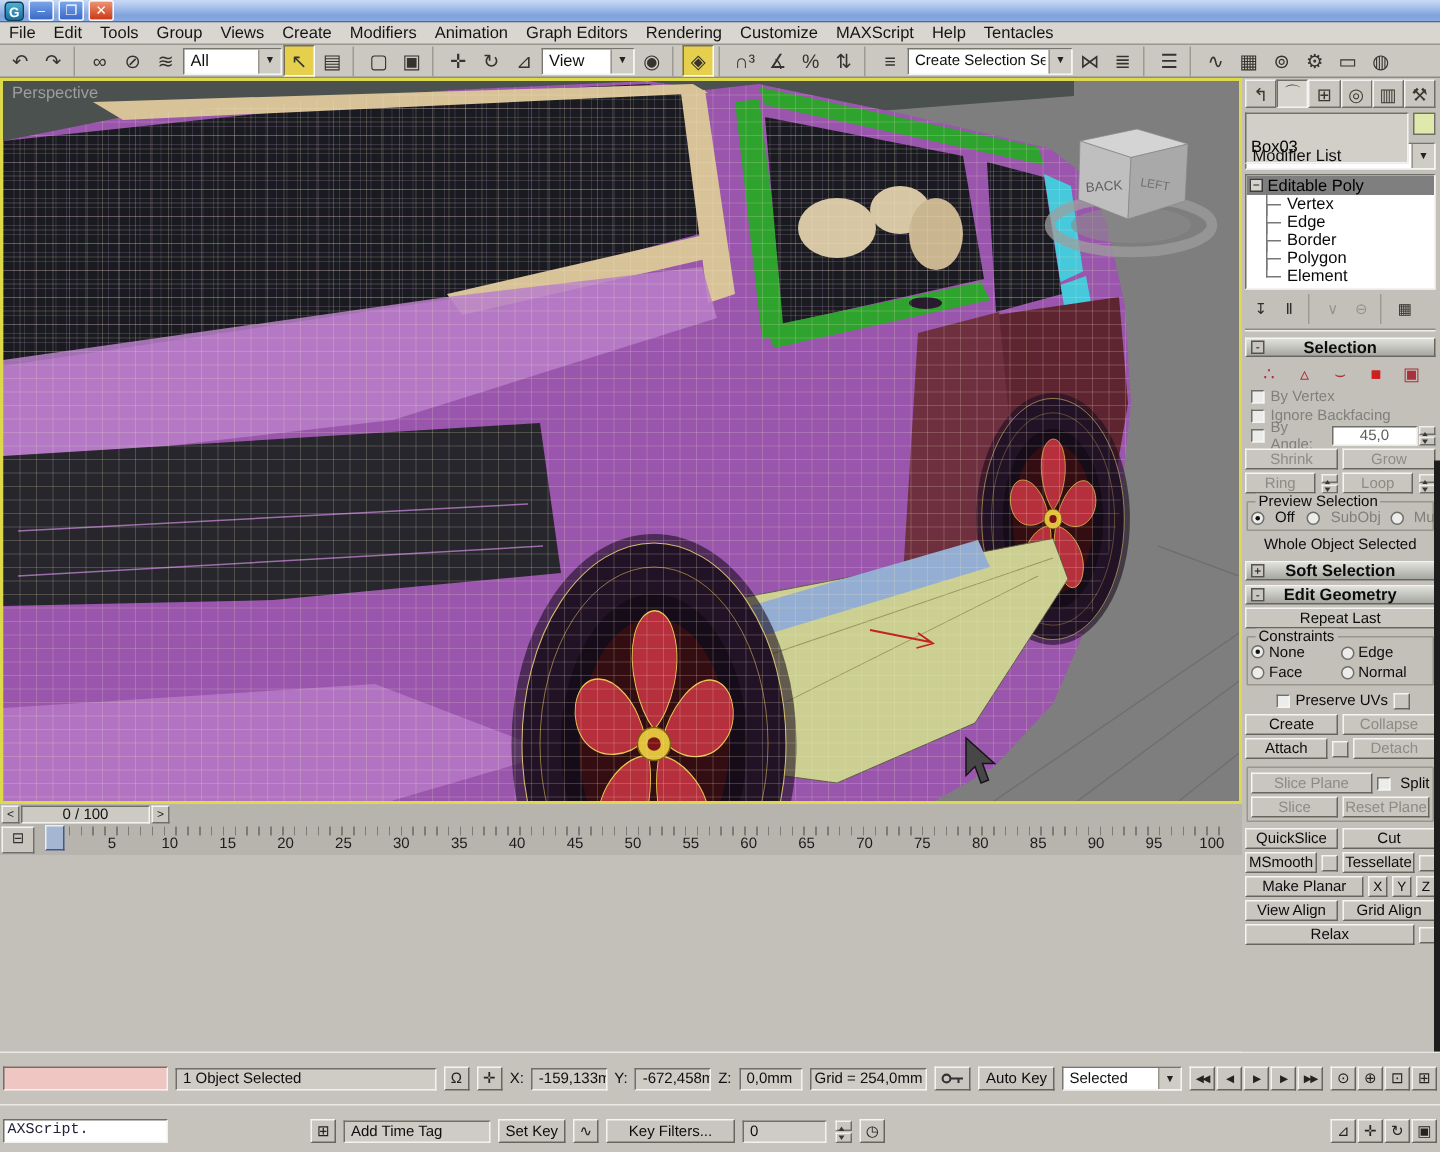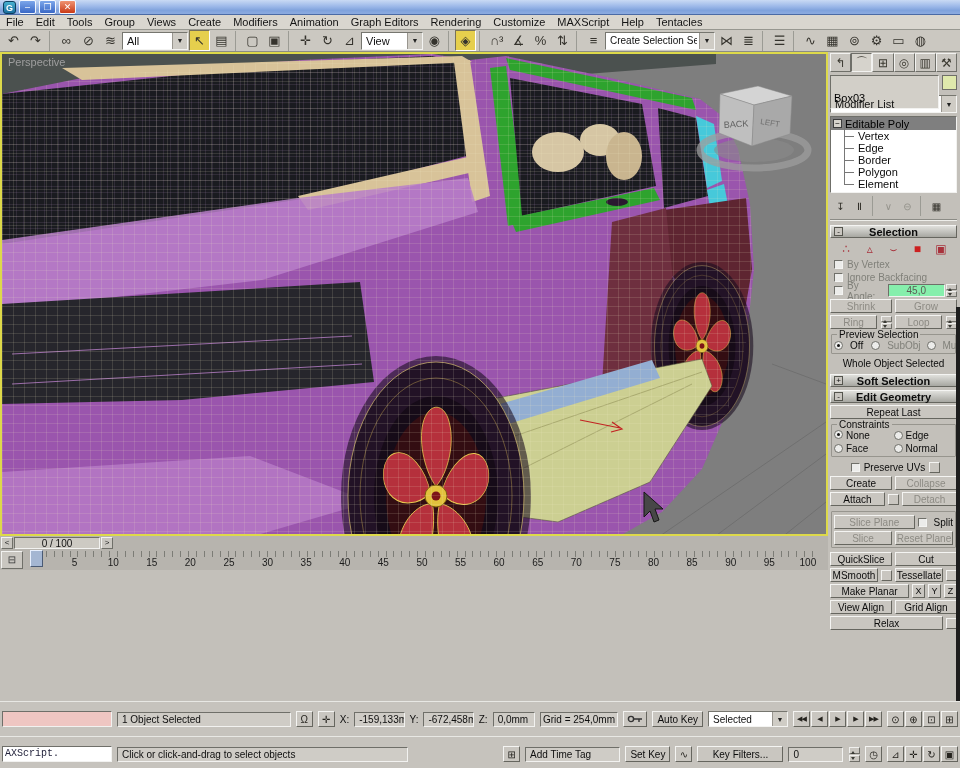--- a/index.html
+++ b/index.html
@@ -85,21 +85,21 @@
  justify-content:center;font-weight:bold;font-size:11px;color:#0c0c0c;position:relative}
 .rhead .pm{position:absolute;left:3px;top:1px;width:9px;height:9px;background:#c9c6c0;border:1px solid #55554e;
  font-size:8px;line-height:7px;text-align:center;font-weight:normal}
 .subicons{display:flex;justify-content:space-between;padding:2px 8px;height:18px}
 .soicon{width:16px;height:14px;display:flex;align-items:center;justify-content:center;font-size:12px}
 .ckrow{display:flex;align-items:center;height:13px;font-size:10px;color:#80807a;padding-left:4px}
 .ckrow.en{color:#0c0c0c}
 .cbx{width:9px;height:9px;background:#ececea;border:1px solid;border-color:#6f6f69 #f4f4f2 #f4f4f2 #6f6f69;margin-right:4px;flex:0 0 auto}
 .radio{width:9px;height:9px;border-radius:50%;background:#ececea;border:1px solid #6f6f69;margin-right:3px;position:relative;flex:0 0 auto}
 .radio.sel::after{content:"";position:absolute;left:2px;top:2px;width:3px;height:3px;border-radius:50%;background:#101010}
-.numfield{height:13px;background:#86efac;border:1px solid;border-color:#6f6f69 #f2f2f0 #f2f2f0 #6f6f69;
+.numfield{height:13px;background:#ffffff;border:1px solid;border-color:#6f6f69 #f2f2f0 #f2f2f0 #6f6f69;
  font-size:10px;padding:0 18px;color:#5c5c56;line-height:12px}
 .spin{width:11px;height:13px;display:flex;flex-direction:column;gap:1px;margin-left:1px;flex:0 0 auto}
 .spin b{flex:1;background:#c9c6c0;border:1px solid;border-color:#f0f0ee #6f6f69 #6f6f69 #f0f0ee;position:relative}
 .spin b.up::after{content:"";position:absolute;left:1px;top:1px;border:2px solid transparent;border-bottom:3px solid #3a3a34}
 .spin b.dn::after{content:"";position:absolute;left:1px;top:1px;border:2px solid transparent;border-top:3px solid #3a3a34}
 .row2c{display:flex;gap:3px;margin:2px 0;align-items:center}
 .pbtn{flex:1;height:14px;background:#c9c6c0;border:1px solid;border-color:#f4f4f2 #66665f #66665f #f4f4f2;
  display:flex;align-items:center;justify-content:center;font-size:10px;color:#0c0c0c}
 .pbtn.dis{color:#8d8b84}
 .sq{width:11px;height:11px;background:#c9c6c0;border:1px solid;border-color:#f4f4f2 #66665f #66665f #f4f4f2;flex:0 0 auto}
@@ -551,21 +551,20 @@
     <span class="navgrp">
         <div class="sbtn">⊙</div>
         <div class="sbtn">⊕</div>
         <div class="sbtn">⊡</div>
         <div class="sbtn">⊞</div>
       </span>
   </div>
 
   <div class="sbar">
     <div class="listener">AXScript.</div>
-    <div class="sfield" style="width:300px">Click or click-and-drag to select objects</div>
     <div class="sbtn" style="margin-left:90px">⊞</div>
     <div class="sfield" style="width:98px">Add Time Tag</div>
     <div class="stext-btn">Set Key</div>
     <div class="sbtn">∿</div>
     <div class="stext-btn" style="width:86px">Key Filters...</div>
     <div class="sfield" style="width:56px">0</div>
     <span class="spin" style="height:15px">
         <b class="up"></b>
         <b class="dn"></b>
       </span>

